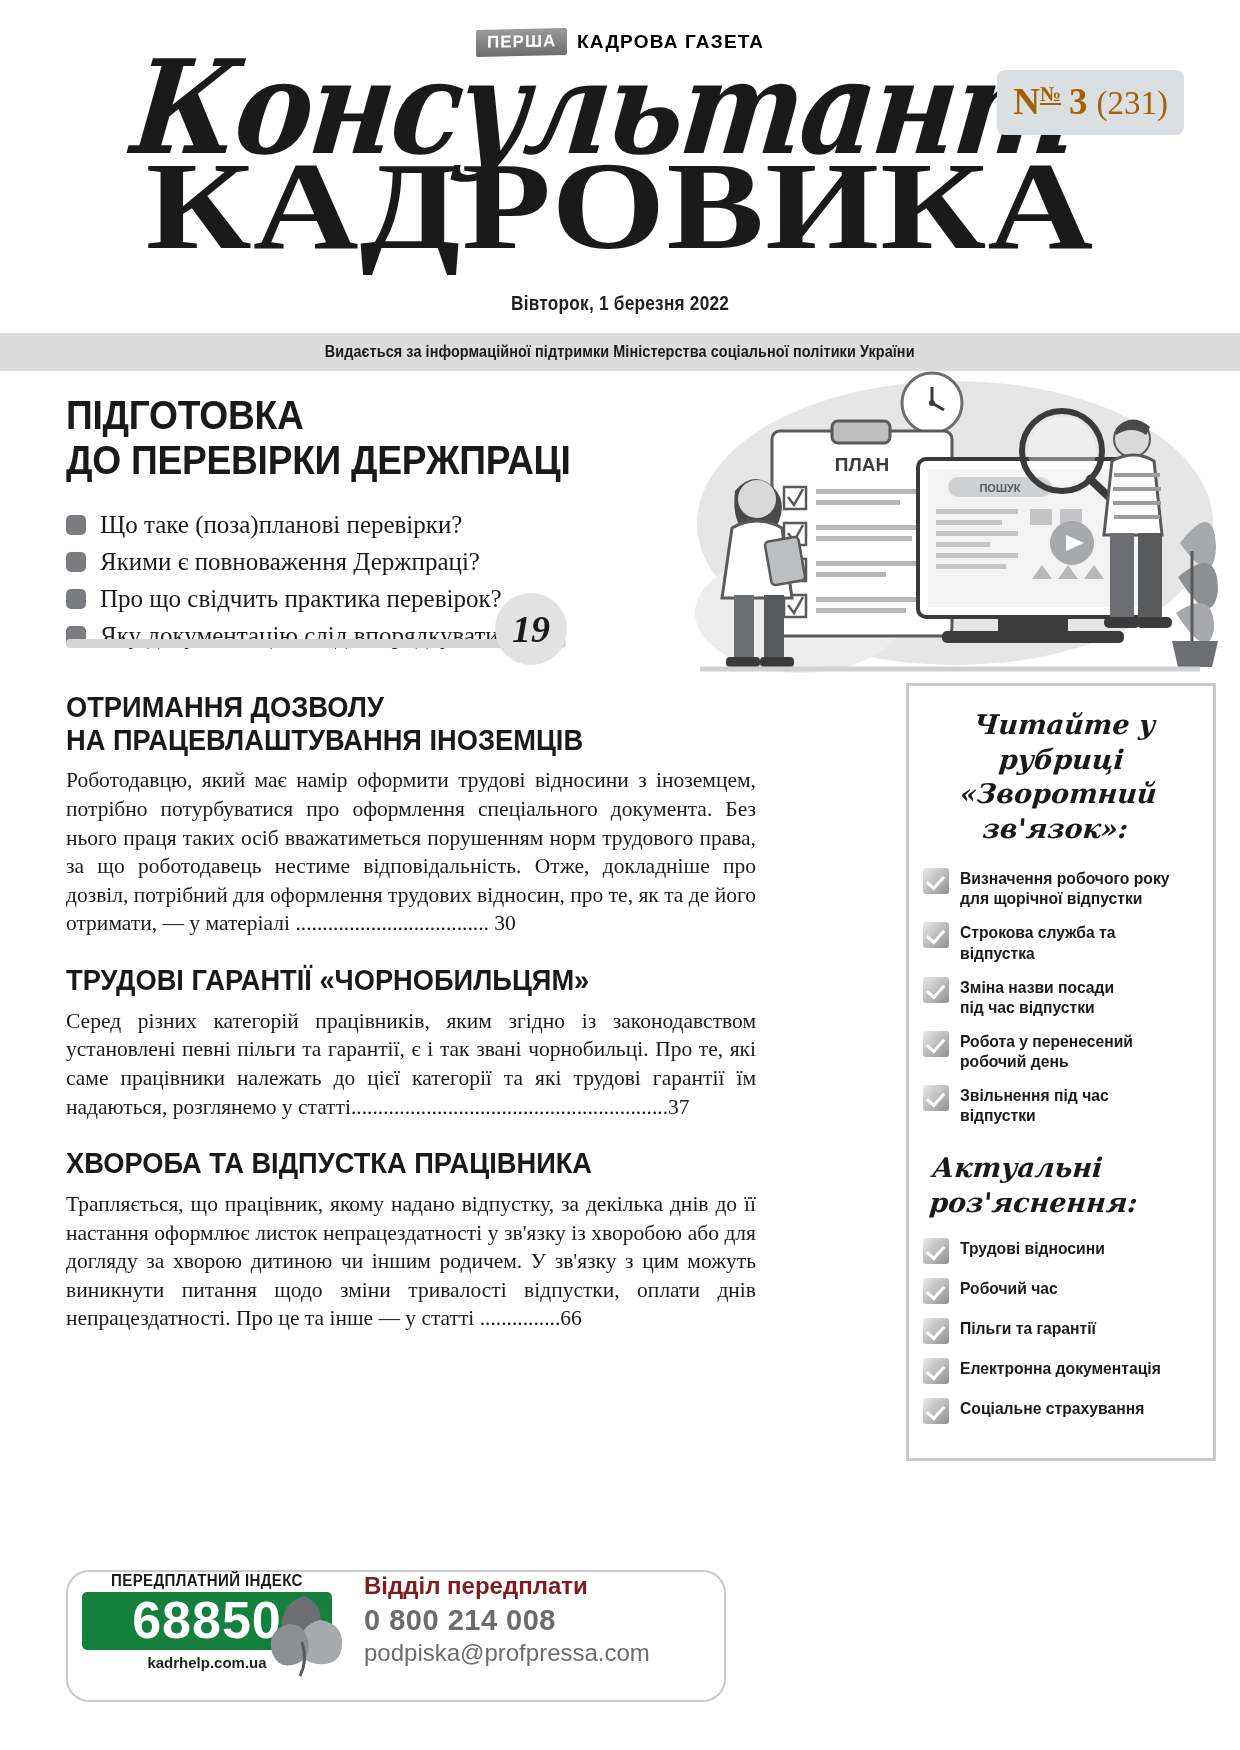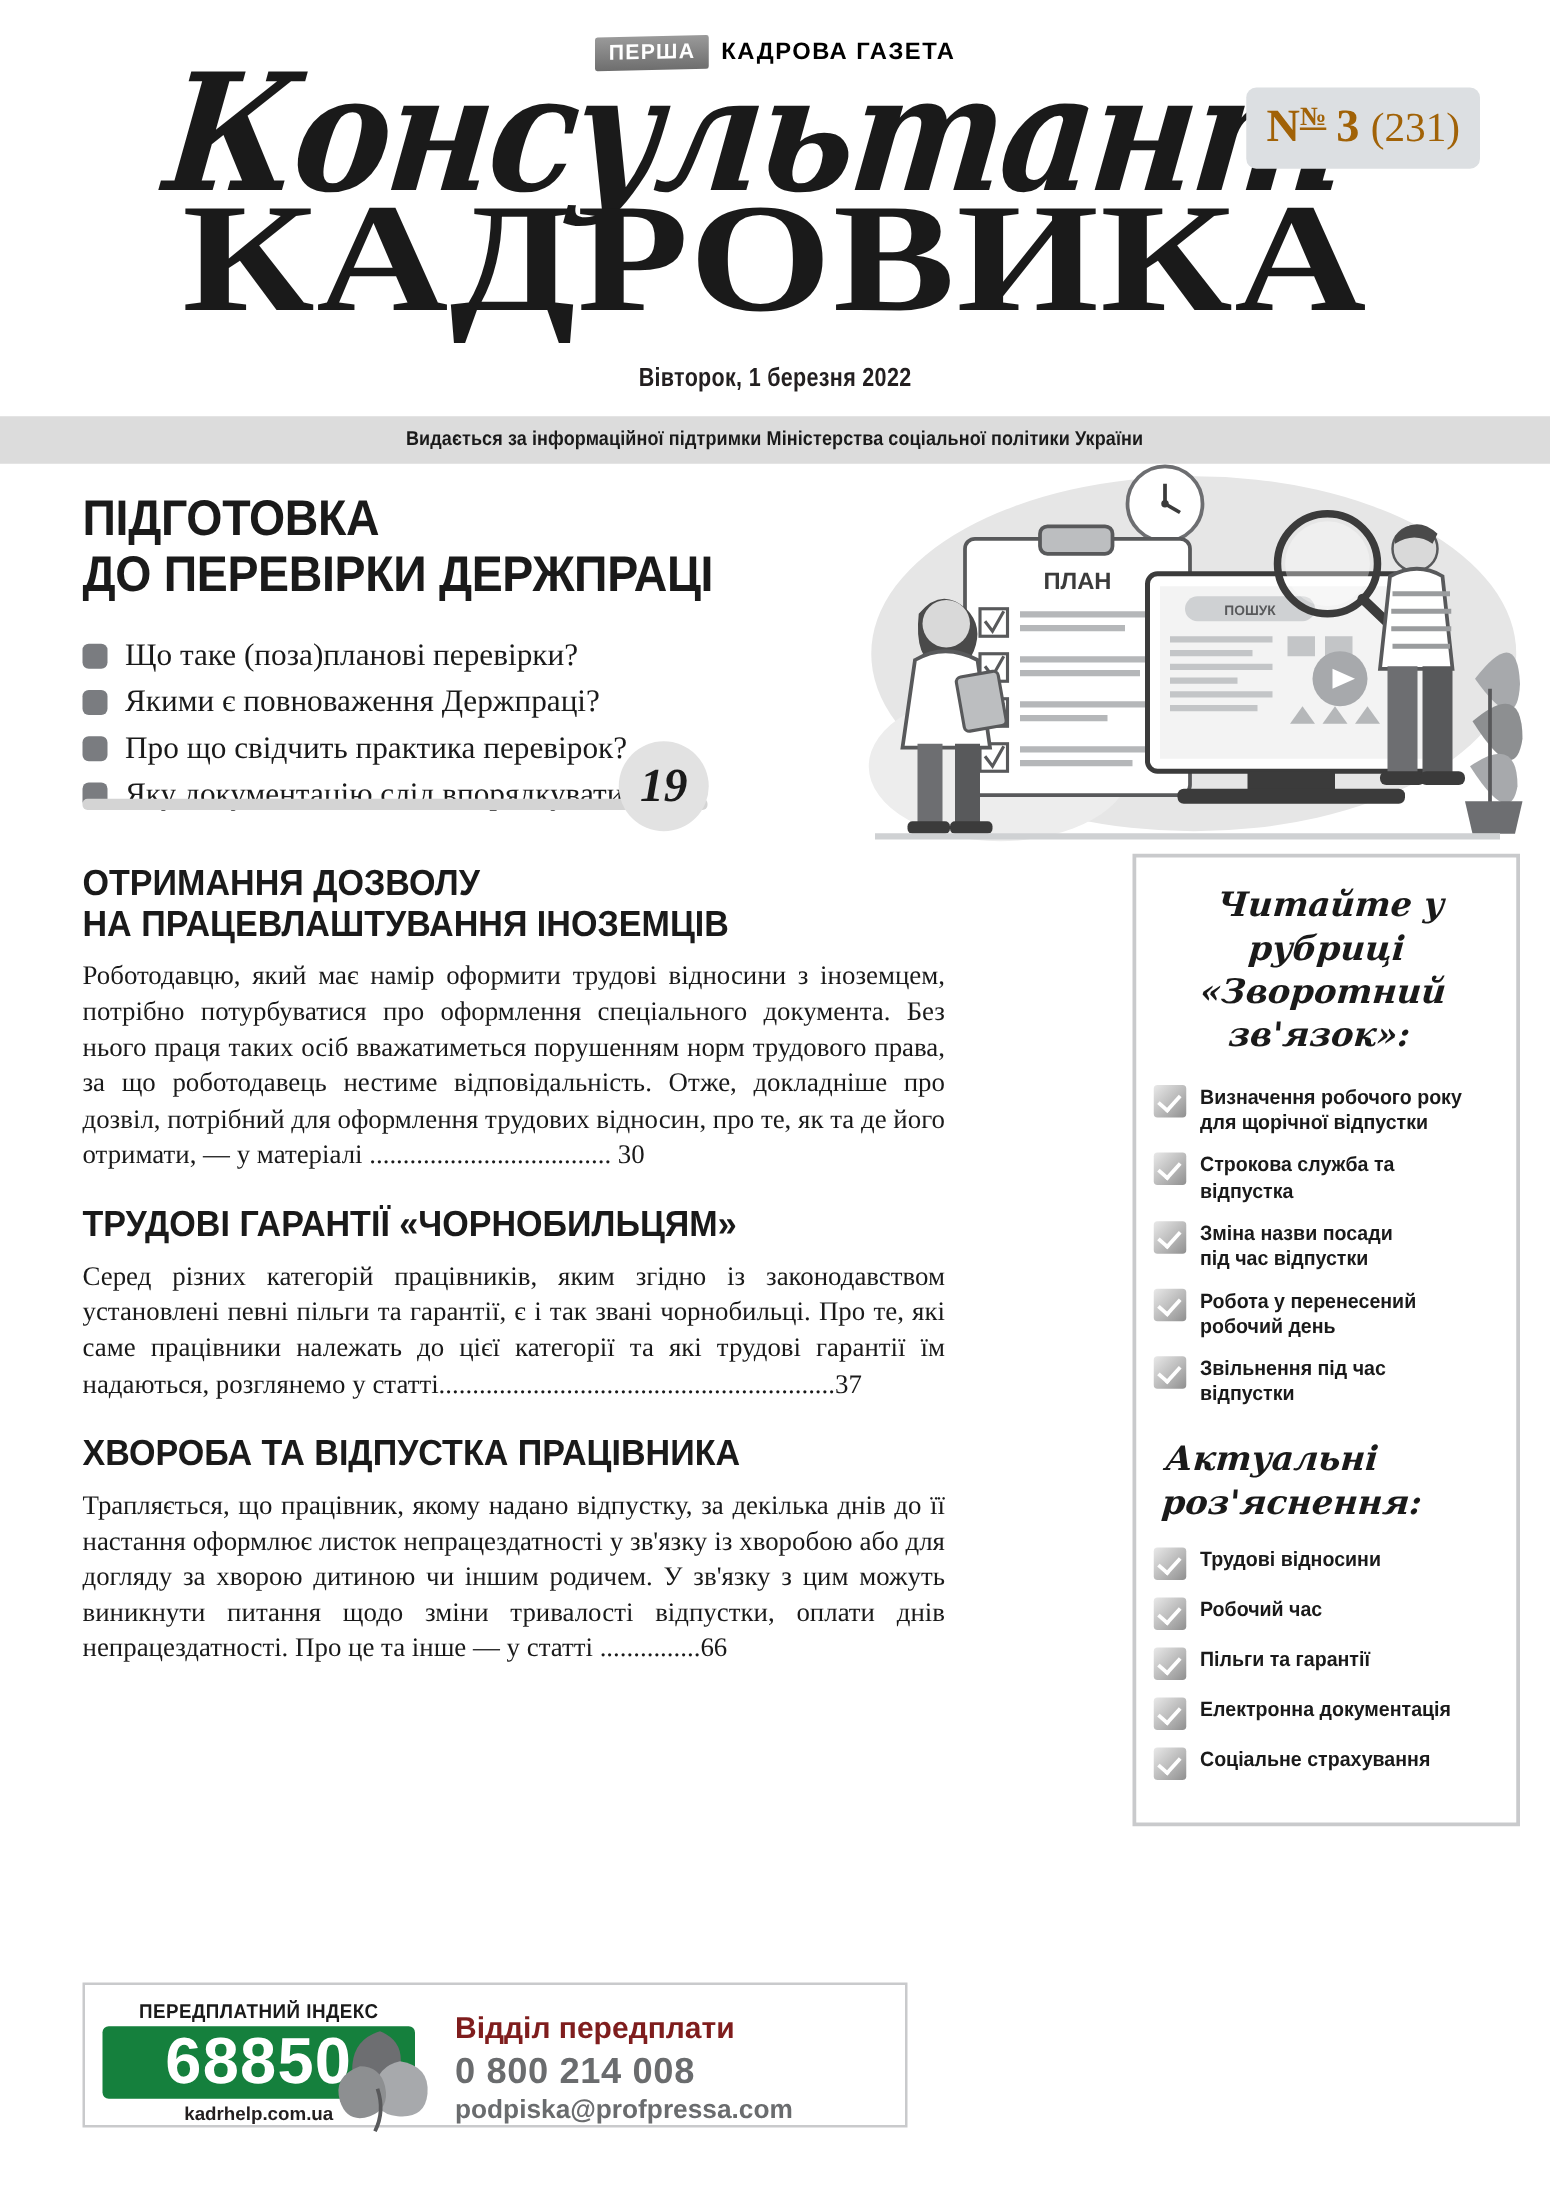--- a/index.html
+++ b/index.html
@@ -150,23 +150,23 @@
     border-width:0 3px 3px 0; transform:rotate(42deg);
   }
   .sb-tx {
     font-family:"Liberation Sans", sans-serif; font-weight:700;
     font-size:16.5px; line-height:1.22; color:#1a1a1a;
     transform:scaleX(0.95); transform-origin:left top;
   }
 
   
   .subbox {
-    position:absolute; left:66px; bottom:48px; width:660px; height:116px;
-    border:2px solid #c9cacc; border-radius:0;
-    display:flex; align-items:flex-end;
+    position:absolute; left:66px; bottom:48px; width:660px; height:132px;
+    border:2px solid #c9cacc; border-radius:23px;
+    display:flex; align-items:flex-start;
   }
   .sub-left { width:278px; text-align:center; position:relative; }
   .sub-label {
     font-family:"Liberation Sans", sans-serif; font-weight:700;
     font-size:16px; letter-spacing:0.4px; color:#1a1a1a;
     transform:scaleX(0.94); display:inline-block; margin-bottom:2px;
   }
   .sub-index-bar {
     background:#15803d; border-radius:5px; margin:0 14px; padding:2px 0 4px;
   }
@@ -181,22 +181,22 @@
   .sub-right { flex:1; padding-left:18px; }
   .sub-title {
     font-family:Liberation Sans, sans-serif; font-weight:700;
     font-size:24px; color:#7f1d1d; margin-bottom:4px;
   }
   .sub-phone {
     font-family:"Liberation Sans", sans-serif; font-weight:700;
     font-size:29px; color:#6a6c6e; letter-spacing:0.5px;
   }
   .sub-mail {
-    font-family:"Liberation Sans", sans-serif; font-weight:700;
-    font-size:21px; color:#6a6c6e; margin-top:2px;
+    font-family:"Liberation Sans", sans-serif; font-weight:400;
+    font-size:24px; color:#6a6c6e; margin-top:2px;
   }
   .flower { position:absolute; right:-4px; top:14px; width:92px; height:92px; }
 </style>
 </head>
 <body>
 
 <div class="page">
 
   <div class="kicker">
     <span class="kicker-badge">ПЕРША</span>

